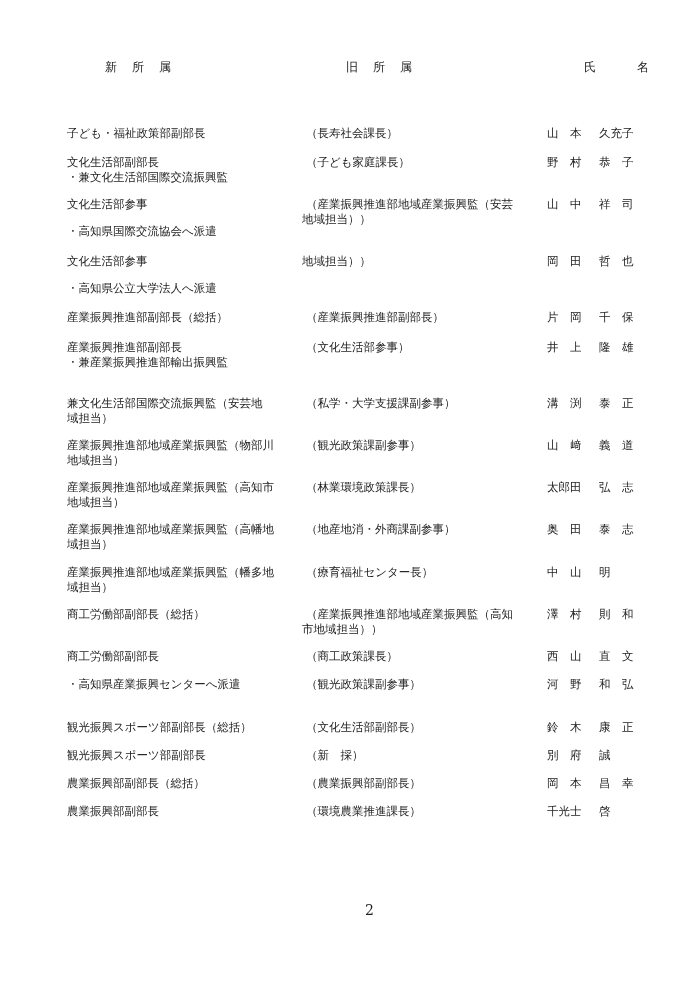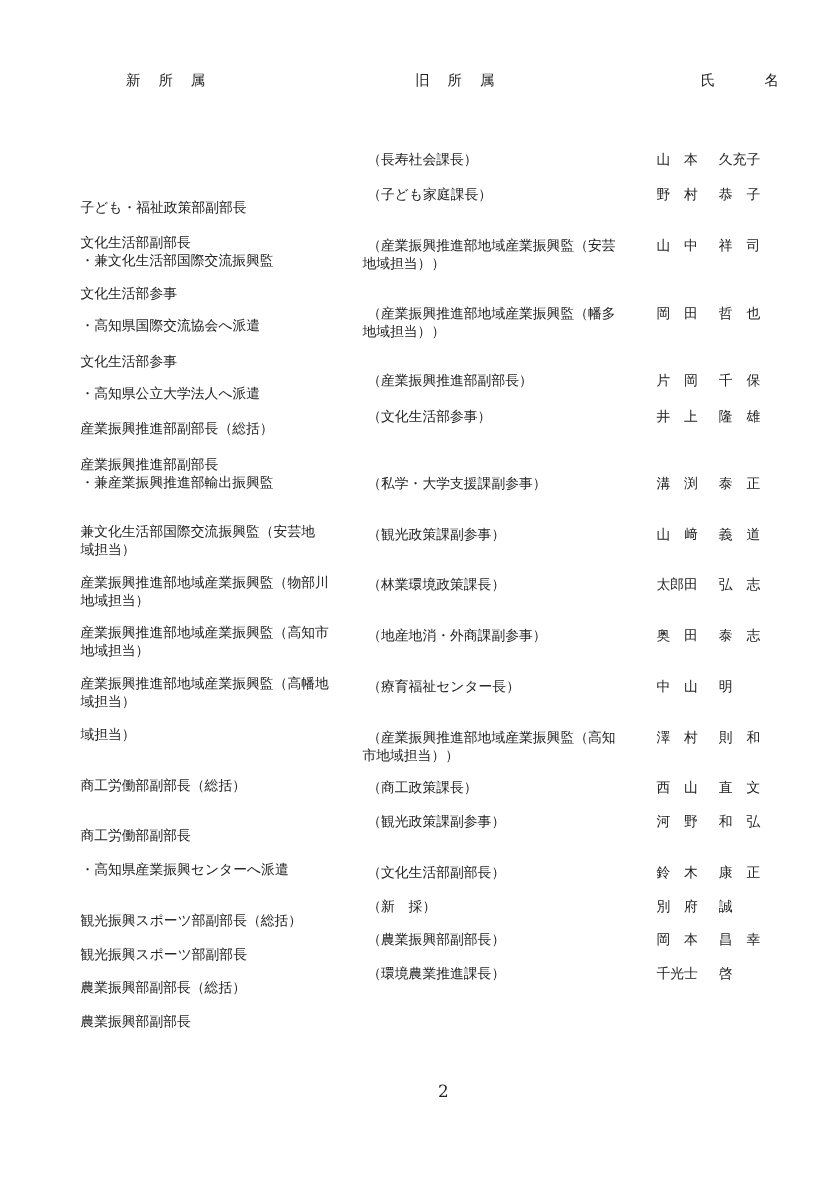--- a/index.html
+++ b/index.html
@@ -12,21 +12,21 @@
   .hdr { position: absolute; top: 59px; font-size: 12px; letter-spacing: 0; margin-left: 28px; }
   .hdr span { display: inline-block; }
   .hdr-new { left: 77px; }
   .hdr-new span { margin-right: 15px; }
   .hdr-old { left: 318px; text-decoration: underline; }
   .hdr-old span { margin-right: 15px; }
   .hdr-name { left: 556px; }
   .hdr-name span { margin-right: 41px; }
 
   .row { position: absolute; left: 0; width: 700px; }
-  .col-new { position: absolute; left: 67px; width: 225px; line-height: 15px; margin-top: 40px; }
+  .col-new { position: absolute; left: 67px; width: 225px; line-height: 15px; }
   .col-old { position: absolute; left: 302px; width: 222px; line-height: 15px; }
   .col-name { position: absolute; left: 547px; width: 100px; line-height: 15px; }
   .col-name .sur { position: absolute; left: 0; width: 44px; letter-spacing: 0; }
   .col-name .giv { position: absolute; left: 52px; width: 44px; text-align: left; }
   .line { white-space: nowrap; display: block; }
   .old-line { white-space: nowrap; display: block; }
   .old-line.first { padding-left: 4px; }
   .page-num { position: absolute; top: 902px; left: 365px; font-size: 14px; }
 </style>
 </head>
@@ -83,21 +83,20 @@
         <span class="giv">祥　司</span>
       </div>
     </div>
     <div class="row" style="top: 254px;">
       <div class="col-new">
         <span class="line">文化生活部参事</span>
         <span class="line" style="height: 12px;"></span>
         <span class="line">・高知県公立大学法人へ派遣</span>
       </div>
       <div class="col-old">
-        <span class="old-line first">（産業振興推進部地域産業振興監（幡多</span>
         <span class="old-line">地域担当））</span>
       </div>
       <div class="col-name">
         <span class="sur">岡　田</span>
         <span class="giv">哲　也</span>
       </div>
     </div>
     <div class="row" style="top: 310px;">
       <div class="col-new">
         <span class="line">産業振興推進部副部長（総括）</span>
@@ -170,20 +169,21 @@
       <div class="col-old">
         <span class="old-line first">（地産地消・外商課副参事）</span>
       </div>
       <div class="col-name">
         <span class="sur">奥　田</span>
         <span class="giv">泰　志</span>
       </div>
     </div>
     <div class="row" style="top: 565px;">
       <div class="col-new">
+        <span class="line">産業振興推進部地域産業振興監（幡多地</span>
         <span class="line">域担当）</span>
       </div>
       <div class="col-old">
         <span class="old-line first">（療育福祉センター長）</span>
       </div>
       <div class="col-name">
         <span class="sur">中　山</span>
         <span class="giv">明</span>
       </div>
     </div>

